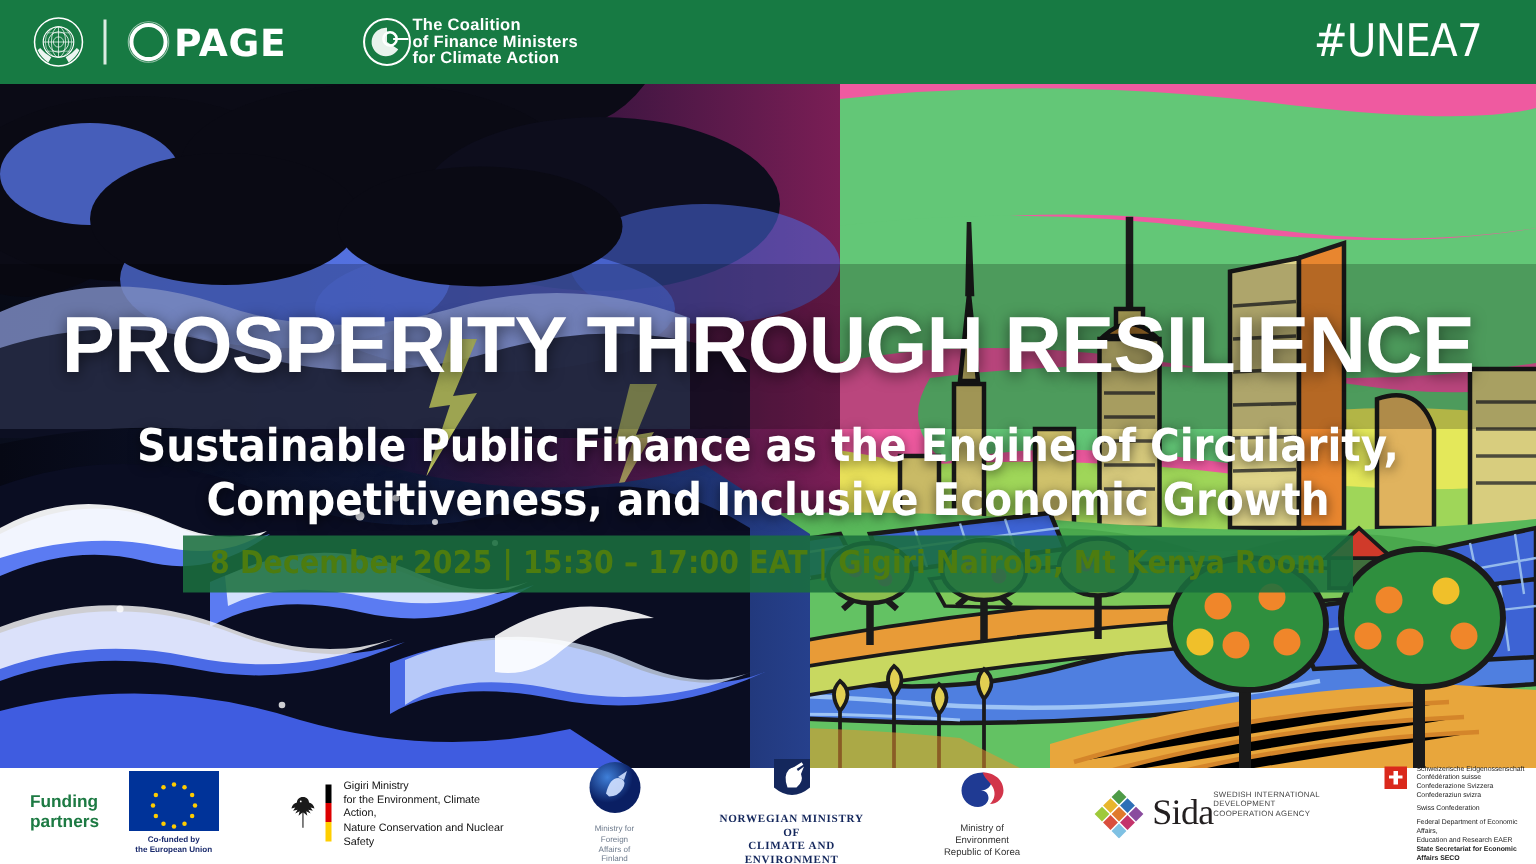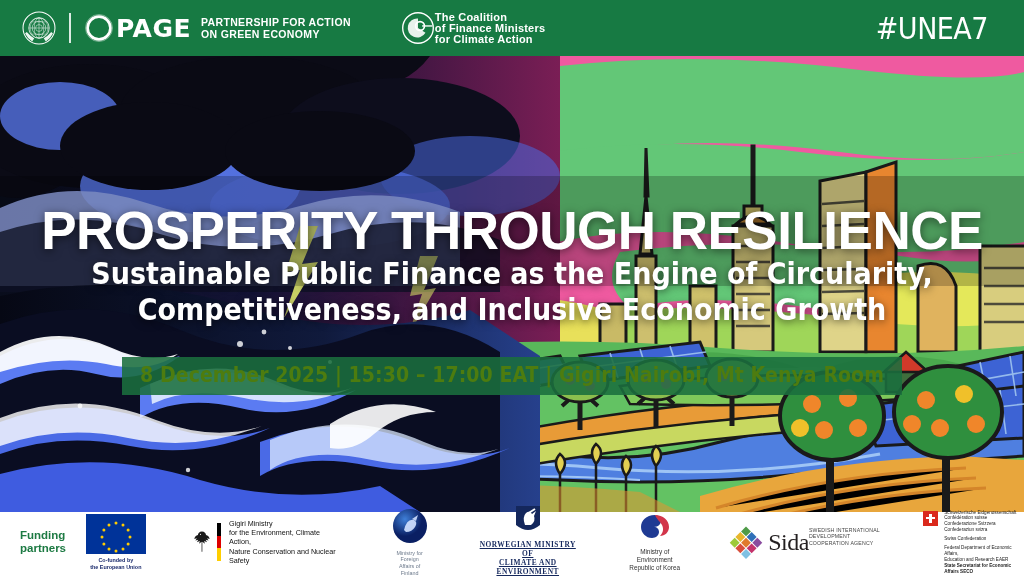--- a/index.html
+++ b/index.html
@@ -31,21 +31,21 @@
   .art { position:absolute; top:56px; left:0; width:1024px; height:456px;
     overflow:hidden; background:#0a0a14; }
   .art svg { display:block; width:1024px; height:456px; }
 
   
   .titles { position:absolute; top:56px; left:0; width:860px; height:456px;
     pointer-events:none; }
   .title { position:absolute; top:146px; width:1024px; text-align:center;
     color:#fff; font-size:53px; font-weight:700; letter-spacing:-.5px;
     line-height:58px; text-shadow:0 2px 10px rgba(0,0,0,.55); }
-  .subtitle { position:absolute; top:200px; width:1024px; text-align:center;
+  .subtitle { position:absolute; top:224px; width:1024px; text-align:center;
     color:#fff; font-size:30px; font-weight:700; line-height:36px;
     font-family:"DejaVu Sans", sans-serif; font-stretch:condensed;
     text-shadow:0 2px 8px rgba(0,0,0,.6); }
   .subtitle span { display:block; }
   .banner-wrap { position:absolute; top:301px; width:1024px; text-align:center; }
   .banner { display:inline-block; background:rgba(26,110,61,.88);
     padding:6px 18px 8px 18px; color:#4d7c0f; font-size:21px; font-weight:700;
     letter-spacing:.1px; font-family:"DejaVu Sans", sans-serif; font-stretch:condensed; }
 
   
@@ -59,21 +59,21 @@
     margin-top:3px; }
   .de { display:flex; align-items:center; margin-left:45px; }
   .de-eagle { width:26px; height:30px; }
   .de-bar { width:5px; height:38px; margin:0 8px 0 4px;
     background:linear-gradient(to bottom,#000 0 33%,#dd0000 33% 66%,#ffce00 66% 100%); }
   .de-txt { font-size:7.2px; line-height:9.2px; color:#111; }
   .fi { margin-left:52px; text-align:center; }
   .fi-txt { font-size:5.4px; color:#6d7a8c; line-height:6.6px; margin-top:2px; }
   .no { margin-left:46px; text-align:center; }
   .no-txt { font-size:7.4px; color:#14275c; font-weight:700; line-height:9px;
-    letter-spacing:.5px; font-family:"Liberation Serif", serif; margin-top:1px;text-decoration:underline; }
+    letter-spacing:.5px; font-family:"Liberation Serif", serif; margin-top:1px; }
   .no-rule { width:72px; height:1px; background:#14275c; margin:2px auto 0; }
   .kr { margin-left:46px; text-align:center; }
   .kr-txt { font-size:6.4px; color:#333; line-height:8px; margin-top:2px; }
   .sida { display:flex; flex-direction:row; margin-left:46px; }
   .sida-row { display:flex; align-items:center; }
   .sida-word { font-size:24px; color:#231f20; letter-spacing:-.5px; margin-left:5px;
     font-family:"Liberation Serif", serif; }
   .sida-txt { font-size:5.2px; color:#444; line-height:6.4px; letter-spacing:.2px;
     margin-top:2px; }
   .ch { display:flex; margin-left:34px; }
@@ -110,24 +110,20 @@
         <path d="M86 62 Q76 74 64 80 L70 90 Q84 80 91 66 Z" fill="#ffffff" opacity=".92"></path>
       </svg>
 
       <div class="divider"></div>
 
       <svg class="page-mark" viewBox="0 0 100 100">
         <circle cx="50" cy="50" r="38" fill="none" stroke="#ffffff" stroke-width="9"></circle>
         <circle cx="50" cy="50" r="45" fill="none" stroke="#ffffff" stroke-width="2.5" opacity=".55"></circle>
       </svg>
       <div class="page-word">PAGE</div>
-      <div class="page-sub">
-        <div>PARTNERSHIP FOR ACTION</div>
-        <div>ON GREEN ECONOMY</div>
-      </div>
 
       <div class="coalition">
         <svg class="coalition-mark" viewBox="0 0 100 100">
           <circle cx="50" cy="50" r="45" fill="none" stroke="#ffffff" stroke-width="4"></circle>
           <path d="M50 22 A28 28 0 1 0 72 64 L50 50 Z" fill="#ffffff" opacity=".9"></path>
           <circle cx="56" cy="44" r="13" fill="none" stroke="#ffffff" stroke-width="5"></circle>
           <line x1="62" y1="44" x2="92" y2="44" stroke="#ffffff" stroke-width="4"></line>
         </svg>
         <div class="coalition-txt">
           <div>The Coalition</div>

